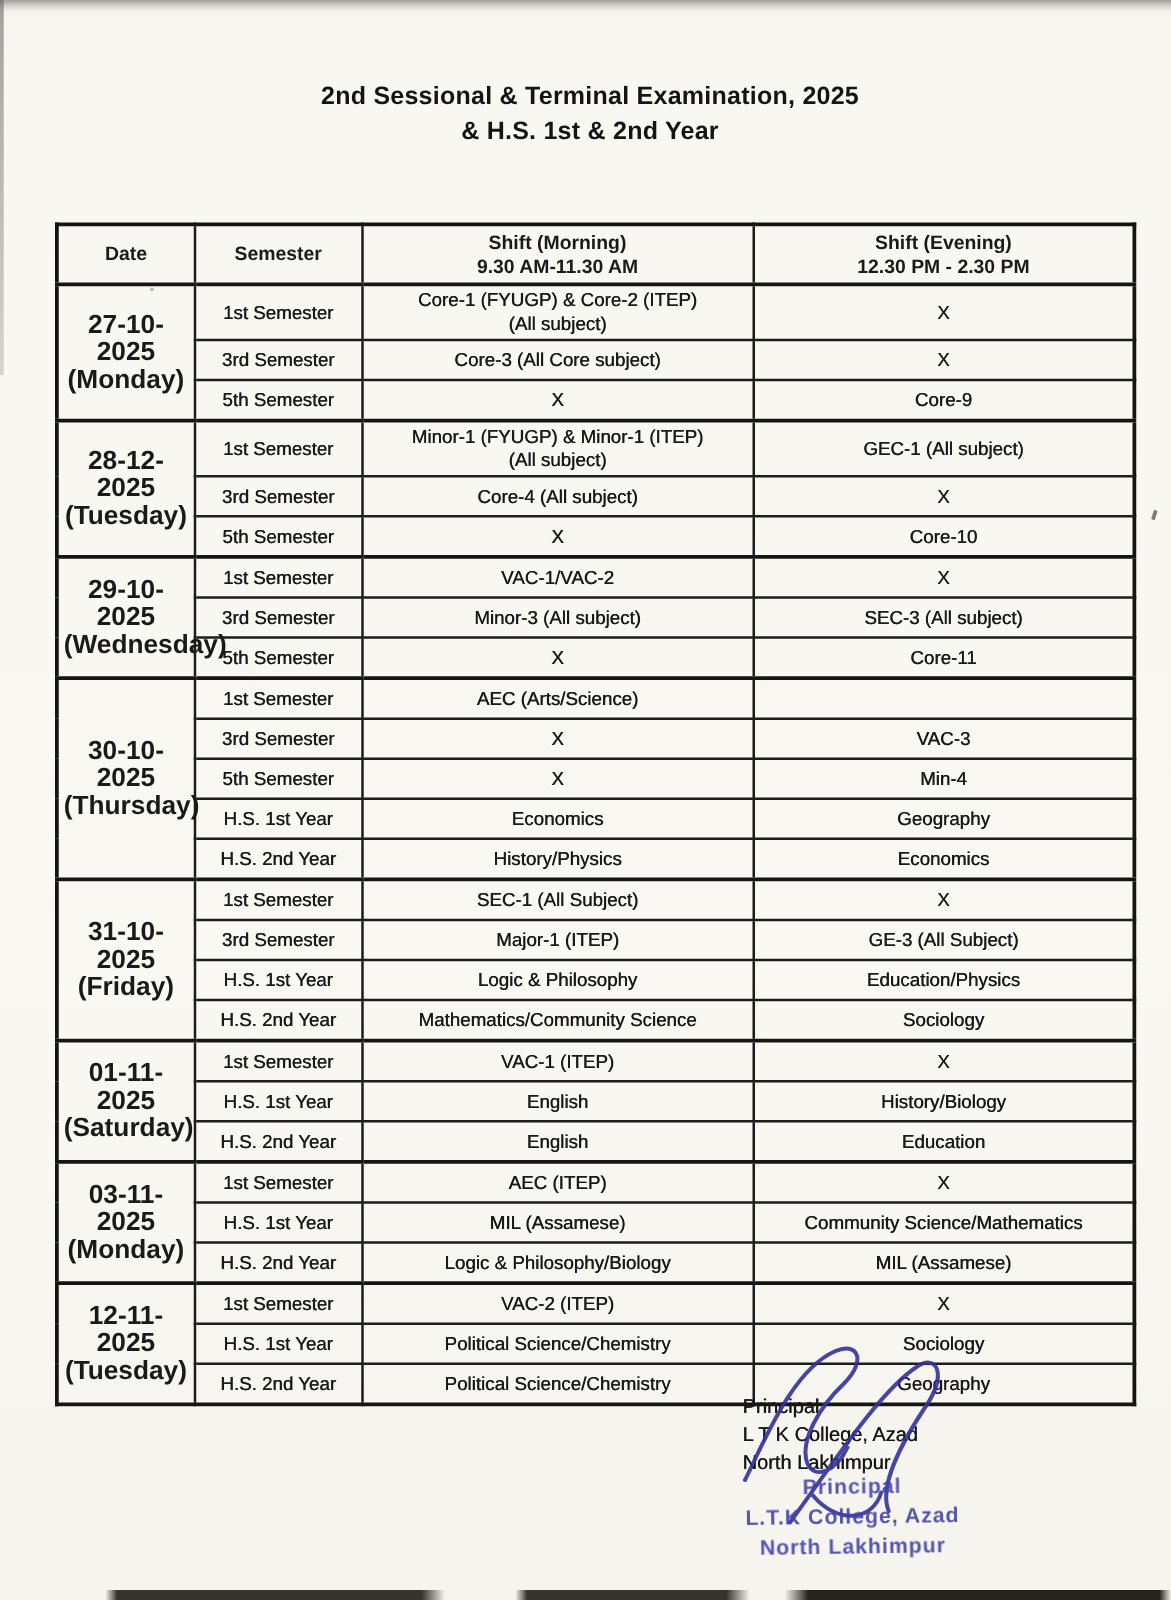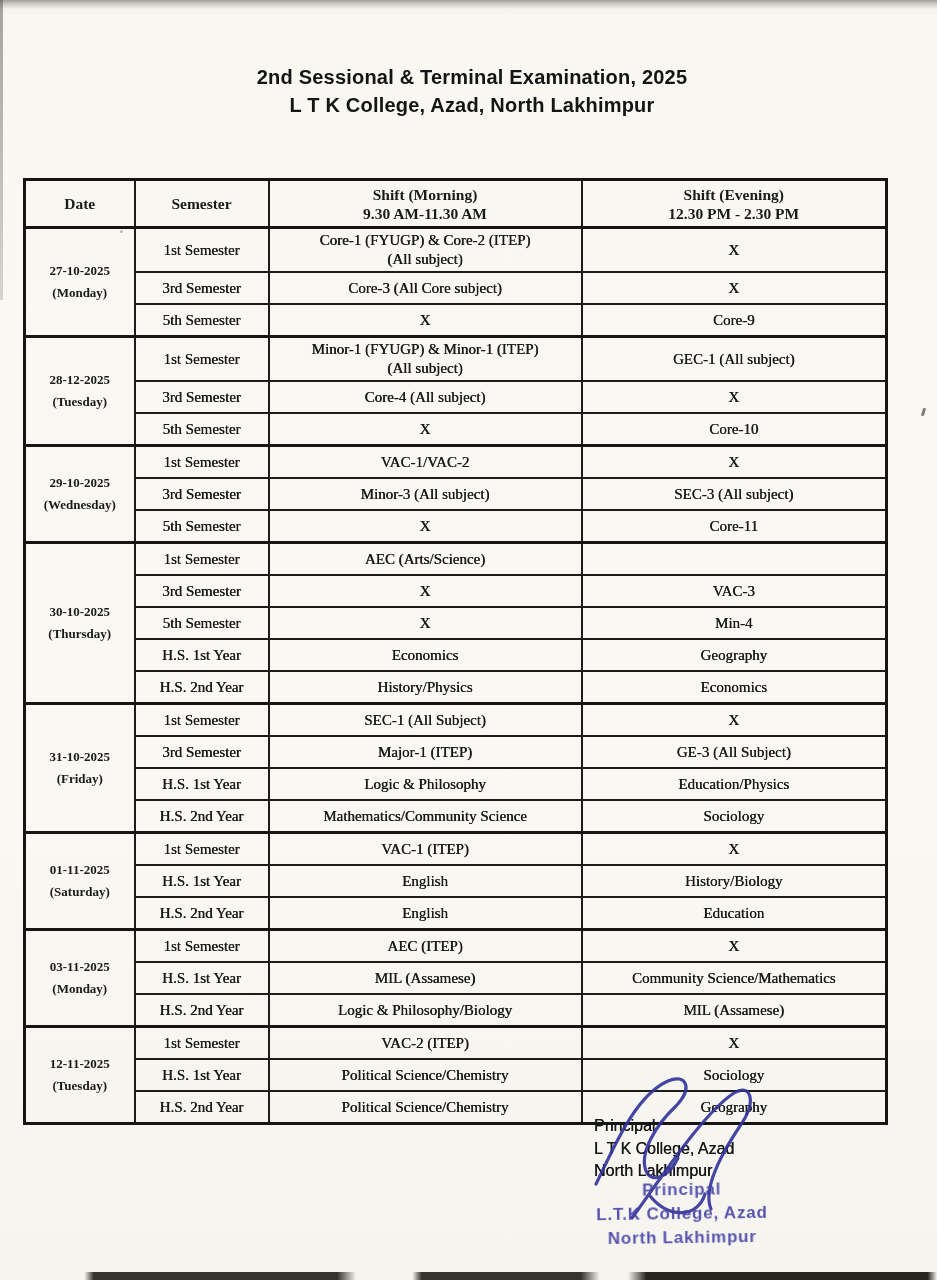--- a/index.html
+++ b/index.html
@@ -17,37 +17,37 @@
       rgba(0,0,0,0) 0 9%, #26231f 10% 36%, rgba(0,0,0,0) 38% 44%,
       #26231f 45% 62%, rgba(0,0,0,0) 64% 67%, #16130f 69% 99%, rgba(0,0,0,0) 100%);
   }
   .speck { position:absolute; background:#4a4742; border-radius:1px; }
   .speck.s1 { left:922px; top:408px; width:3px; height:8px; transform:rotate(18deg); opacity:.7; }
   .speck.s2 { left:120px; top:230px; width:3px; height:3px; border-radius:50%; opacity:.35; }
 
   .doc-header { position:absolute; top:64px; left:12px; width:920px; text-align:center;
     font-weight:bold; font-size:20px; line-height:27.5px; color:#141414; letter-spacing:.2px; }
 
-  table.schedule { position:absolute; top:178px; left:23px; width:862px;
-    border-collapse:collapse; table-layout:fixed; background:transparent;font-family:Liberation Serif, serif; }
+  table.schedule { position:absolute; top:178px; left:44px; width:862px;
+    border-collapse:collapse; table-layout:fixed; background:transparent; }
   .schedule col.c-date { width:110px; }
   .schedule col.c-sem  { width:134px; }
   .schedule col.c-am   { width:313px; }
   .schedule col.c-pm   { width:305px; }
   .schedule th, .schedule td {
     border:2px solid #1e1c1a; text-align:center; vertical-align:middle;
     padding:2px 4px; font-size:15px; color:#1a1a1a;
   }
   .schedule { border:3px solid #171513; }
   .schedule thead th { font-weight:bold; height:41px; font-size:15.5px;
     border-bottom:3px solid #171513; line-height:19px; }
   .schedule td { height:26px; line-height:19px; }
   .schedule td.subj { white-space:pre-line; text-shadow:.35px 0 0 currentColor; }
   .schedule td.sem  { text-shadow:.35px 0 0 currentColor; }
-  .schedule td.date { font-weight:bold; font-size:13px; line-height:22px;margin-left:14px; }
+  .schedule td.date { font-weight:bold; font-size:21px; line-height:22px;margin-left:14px; }
   .schedule tr.group-start td { border-top:3px solid #171513; }
 
   .sig-wrap { position:absolute; left:552px; top:1068px; width:280px; height:190px; }
   .sig-printed { position:absolute; left:42px; top:47px; font-size:16px; line-height:22.5px;
     color:#171717; text-shadow:.3px 0 0 currentColor; }
   .sig-stamp { position:absolute; left:0; top:110px; width:260px; text-align:center;
     font-weight:bold; font-size:17px; line-height:24px; letter-spacing:.8px;
     filter:blur(.5px); opacity:.88; transform:rotate(-.8deg); }
   .sig-svg { position:absolute; left:30px; top:0; }
 </style>
@@ -55,21 +55,21 @@
 <body>
 
 <div class="page">
   <div class="scan-top-edge"></div>
   <div class="scan-left-edge"></div>
   <div class="speck s1"></div>
   <div class="speck s2"></div>
 
   <div class="doc-header">
     <div>2nd Sessional &amp; Terminal Examination, 2025</div>
-    <div>L T K College, Azad, North Lakhimpur</div>
+    <div>&amp; H.S. 1st &amp; 2nd Year</div>
   </div>
 
   <table class="schedule">
     <colgroup>
         <col class="c-date">
         <col class="c-sem">
         <col class="c-am">
         <col class="c-pm">
       </colgroup>
     <thead>

